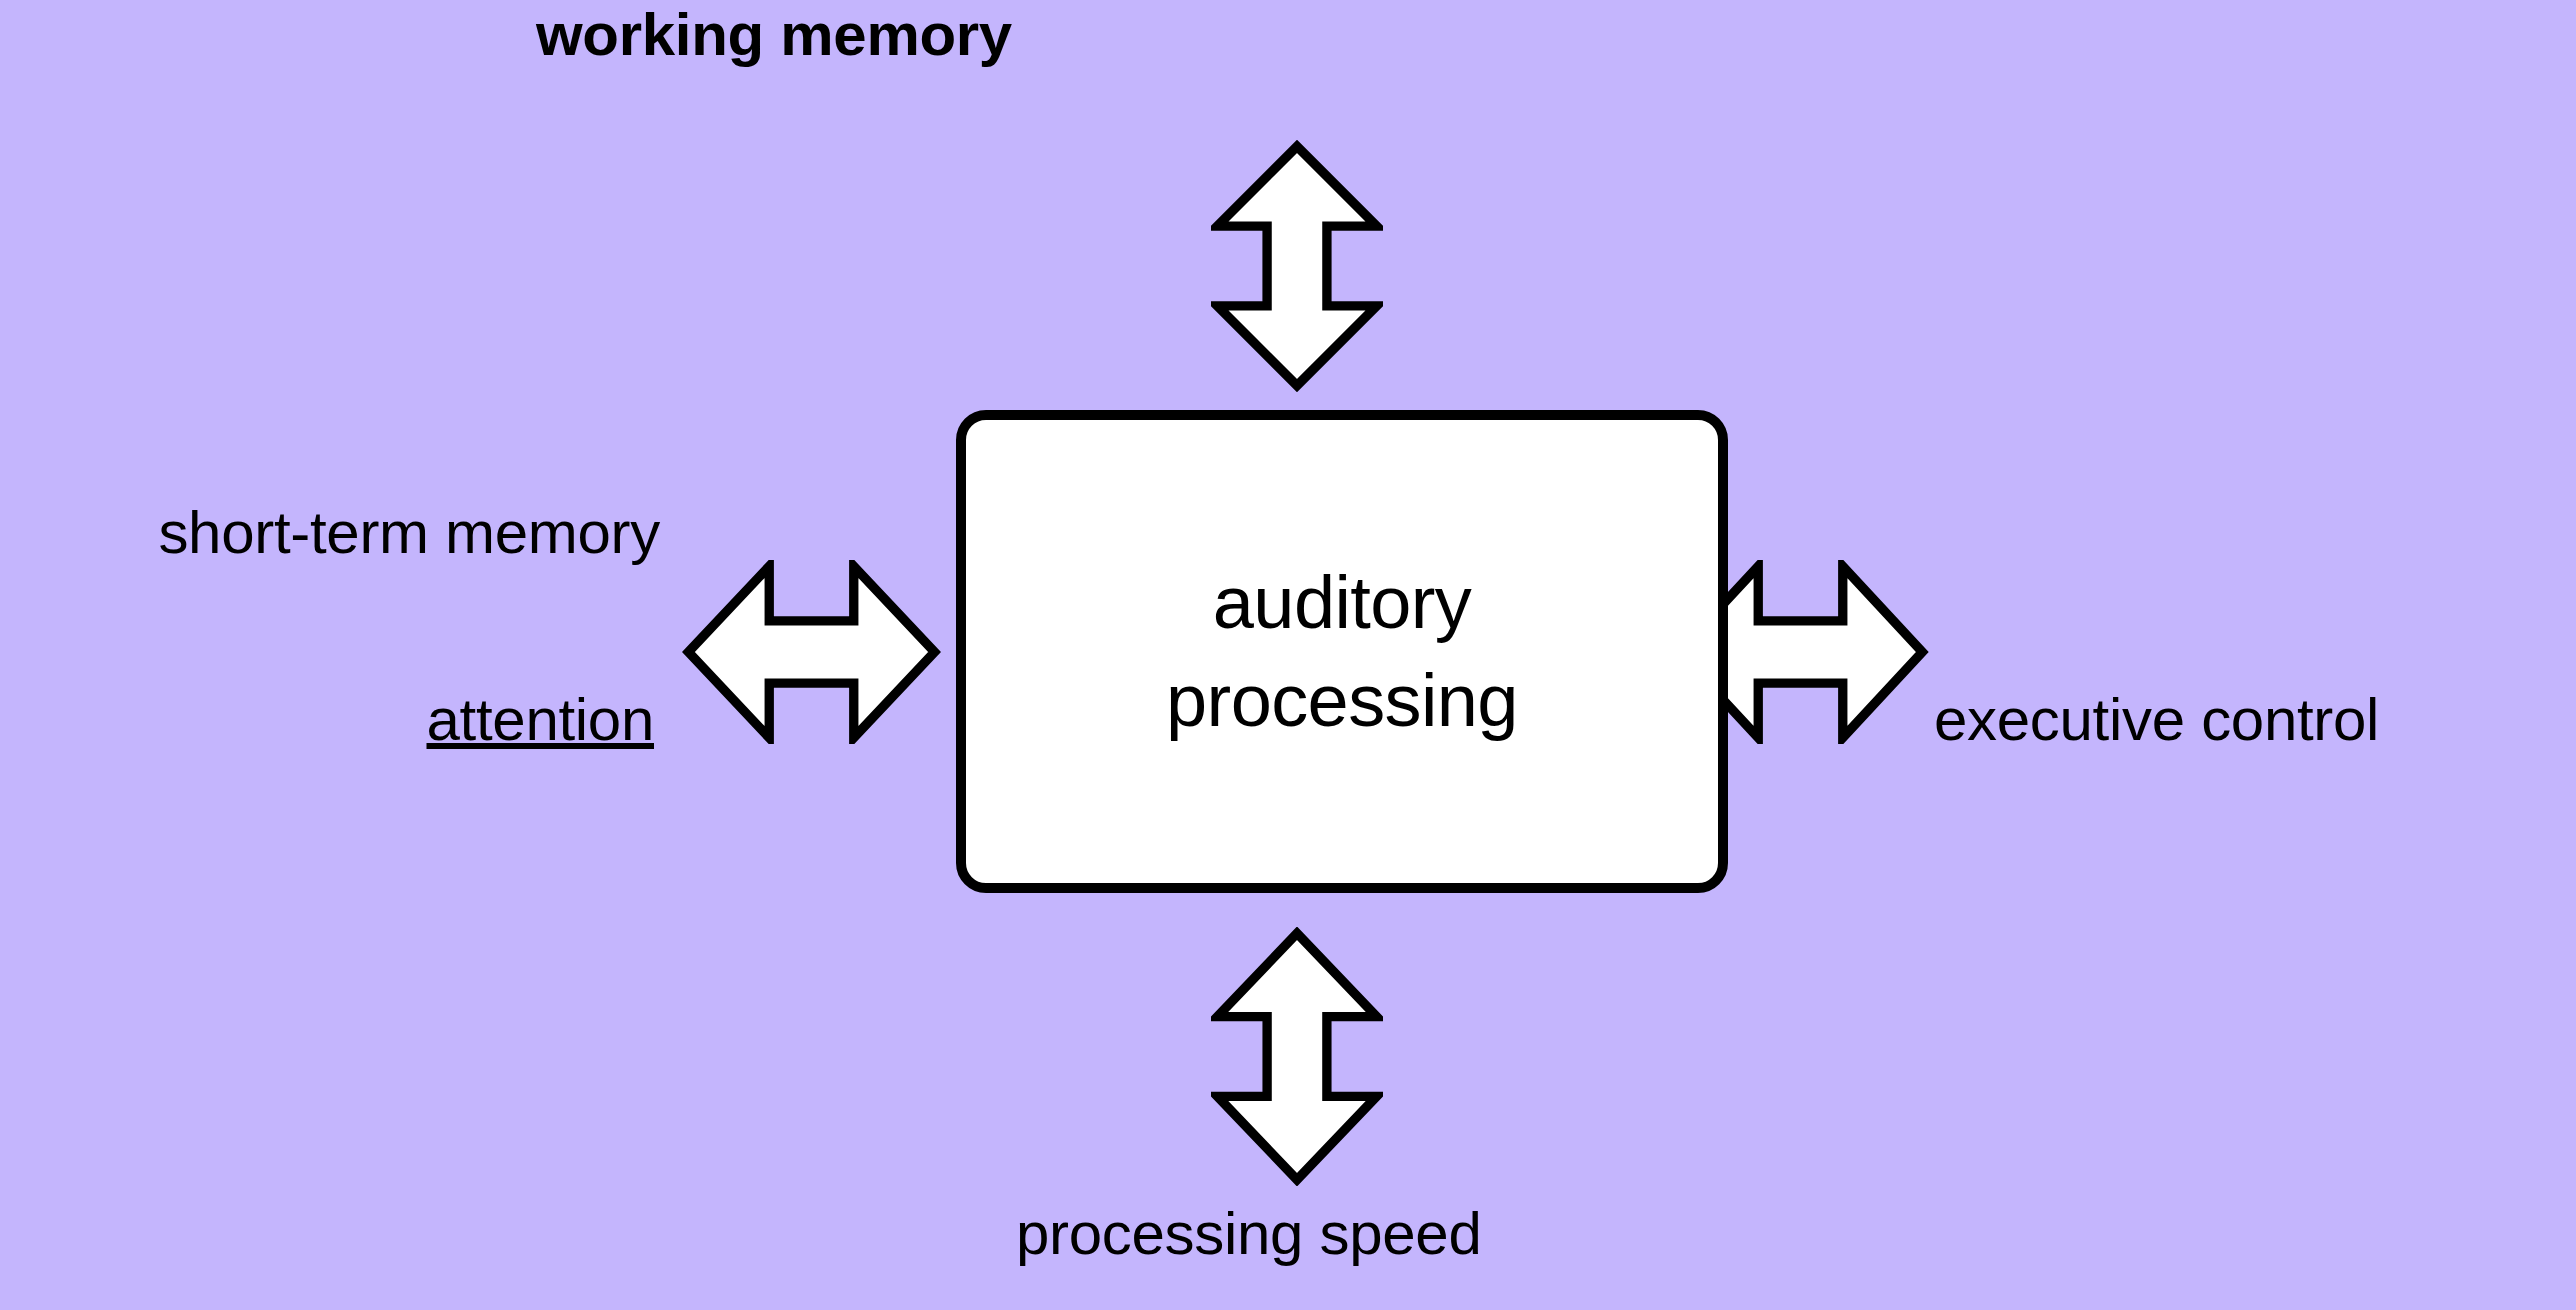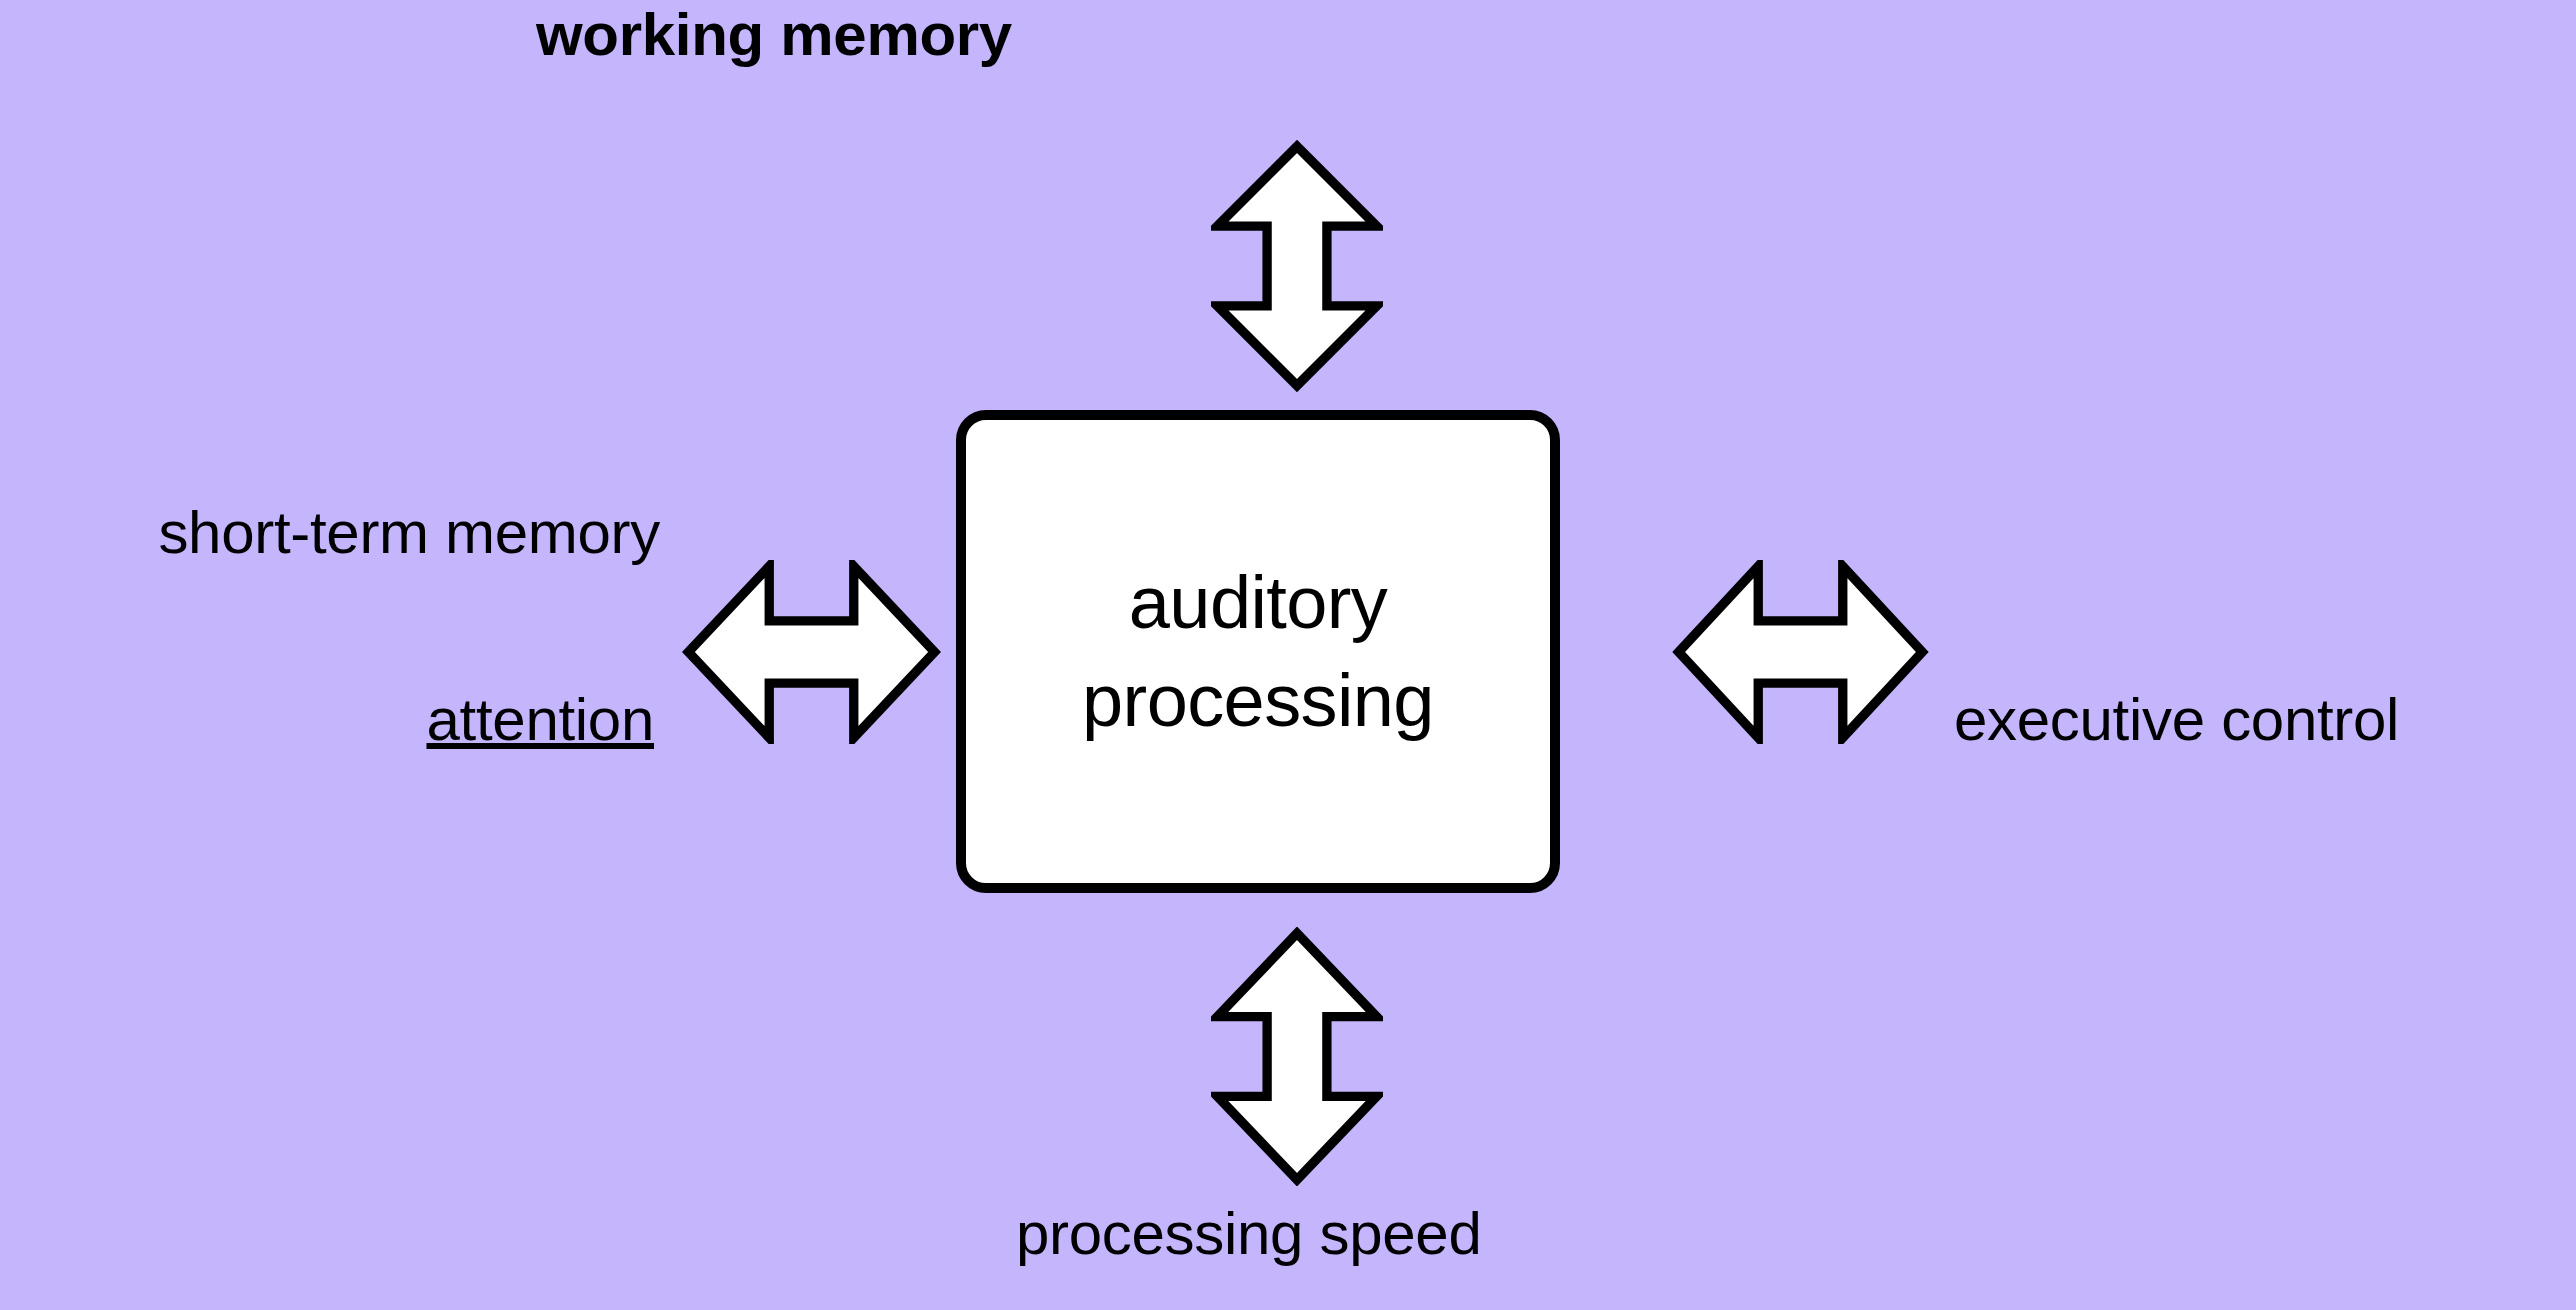--- a/index.html
+++ b/index.html
@@ -16,21 +16,21 @@
     overflow: hidden;
     font-family: "Liberation Sans", "DejaVu Sans", sans-serif;
     color: #000000;
   }
 
   
   .center-box {
     position: absolute;
     left: 956px;
     top: 410px;
-    width: 604px;
+    width: 772px;
     height: 483px;
     box-sizing: border-box;
     border: 10px solid #000000;
     border-radius: 30px;
     background: #ffffff;
     display: flex;
     flex-direction: column;
     align-items: center;
     justify-content: center;
   }
@@ -63,21 +63,21 @@
     text-align: center;
   }
   .label-attention {
     right: 1922px;  
     top: 690px;
     text-align: right;
     text-decoration: underline;
   }
 
   .label-cognitive-flexibility { left: 1937px; top: 503px;  }
-  .label-executive-control     { left: 1934px; top: 690px; margin-left: 20px; }
+  .label-executive-control     { left: 1934px; top: 690px; }
 
   .label-processing-speed      { left: 1016px; top: 1204px; }
 
   
   .arrow-svg { position: absolute; display: block; }
   .arrow-v-top    { left: 1211px; top: 140px;  width: 172px; height: 252px; }
   .arrow-v-bottom { left: 1211px; top: 927px; width: 172px; height: 259px; }
   .arrow-h-left   { left: 682px; top: 560px;  width: 259px; height: 184px; }
   .arrow-h-right  { left: 1672px; top: 560px;  width: 257px; height: 184px; }
   .arrow-shape {

